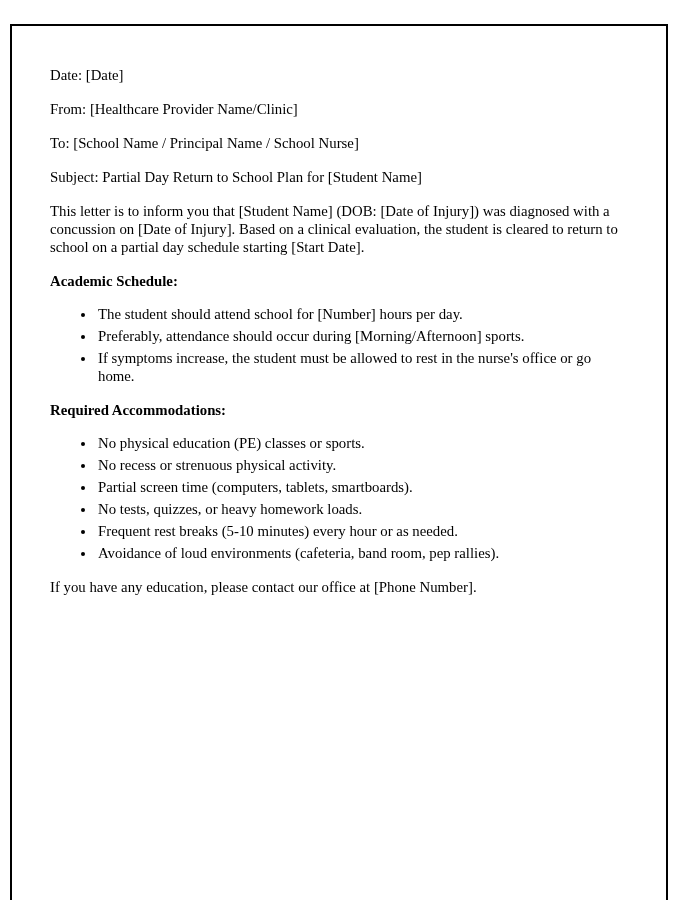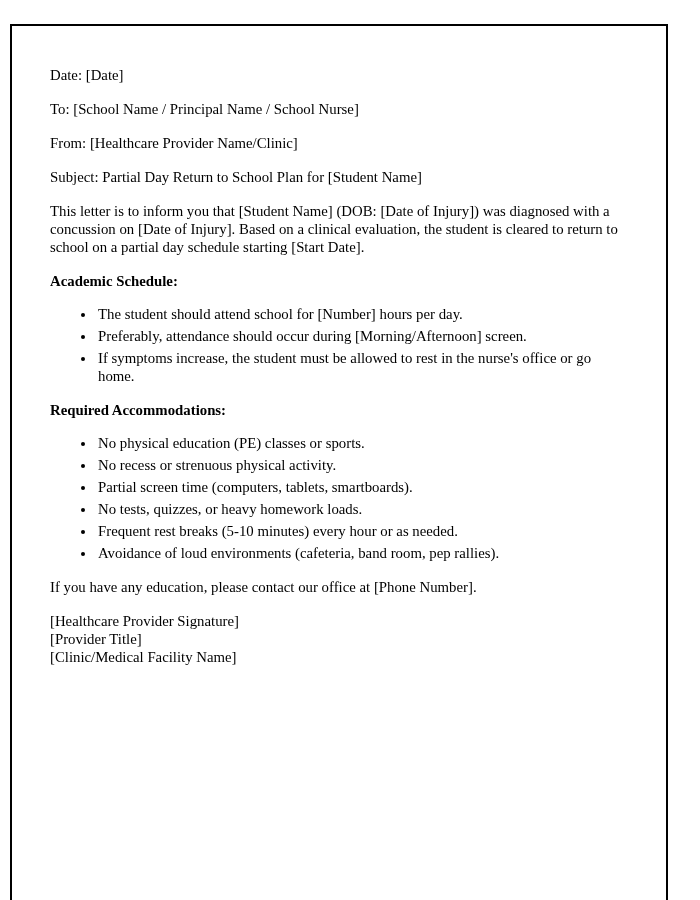--- a/index.html
+++ b/index.html
@@ -45,47 +45,42 @@
     margin: 0;
   }
 </style>
 </head>
 <body>
 
 <div class="page">
   <div class="content">
 
     <p>Date: [Date]</p>
+    <p>From: [Healthcare Provider Name/Clinic]</p>
     <p>To: [School Name / Principal Name / School Nurse]</p>
-    <p>From: [Healthcare Provider Name/Clinic]</p>
     <p>Subject: Partial Day Return to School Plan for [Student Name]</p>
 
     <p>This letter is to inform you that [Student Name] (DOB: [Date of Injury]) was diagnosed with a concussion on [Date of Injury]. Based on a clinical evaluation, the student is cleared to return to school on a partial day schedule starting [Start Date].</p>
 
     <p class="heading">Academic Schedule:</p>
     <ul>
       <li>The student should attend school for [Number] hours per day.</li>
-      <li>Preferably, attendance should occur during [Morning/Afternoon] screen.</li>
+      <li>Preferably, attendance should occur during [Morning/Afternoon] sports.</li>
       <li>If symptoms increase, the student must be allowed to rest in the nurse's office or go home.</li>
     </ul>
 
     <p class="heading">Required Accommodations:</p>
     <ul>
       <li>No physical education (PE) classes or sports.</li>
       <li>No recess or strenuous physical activity.</li>
       <li>Partial screen time (computers, tablets, smartboards).</li>
       <li>No tests, quizzes, or heavy homework loads.</li>
       <li>Frequent rest breaks (5-10 minutes) every hour or as needed.</li>
       <li>Avoidance of loud environments (cafeteria, band room, pep rallies).</li>
     </ul>
 
 
     <p>If you have any education, please contact our office at [Phone Number].</p>
 
 
-    <div class="signature-block">
-      <p>[Healthcare Provider Signature]</p>
-      <p>[Provider Title]</p>
-      <p>[Clinic/Medical Facility Name]</p>
-    </div>
 
   </div>
 </div>
 
 </body></html>

